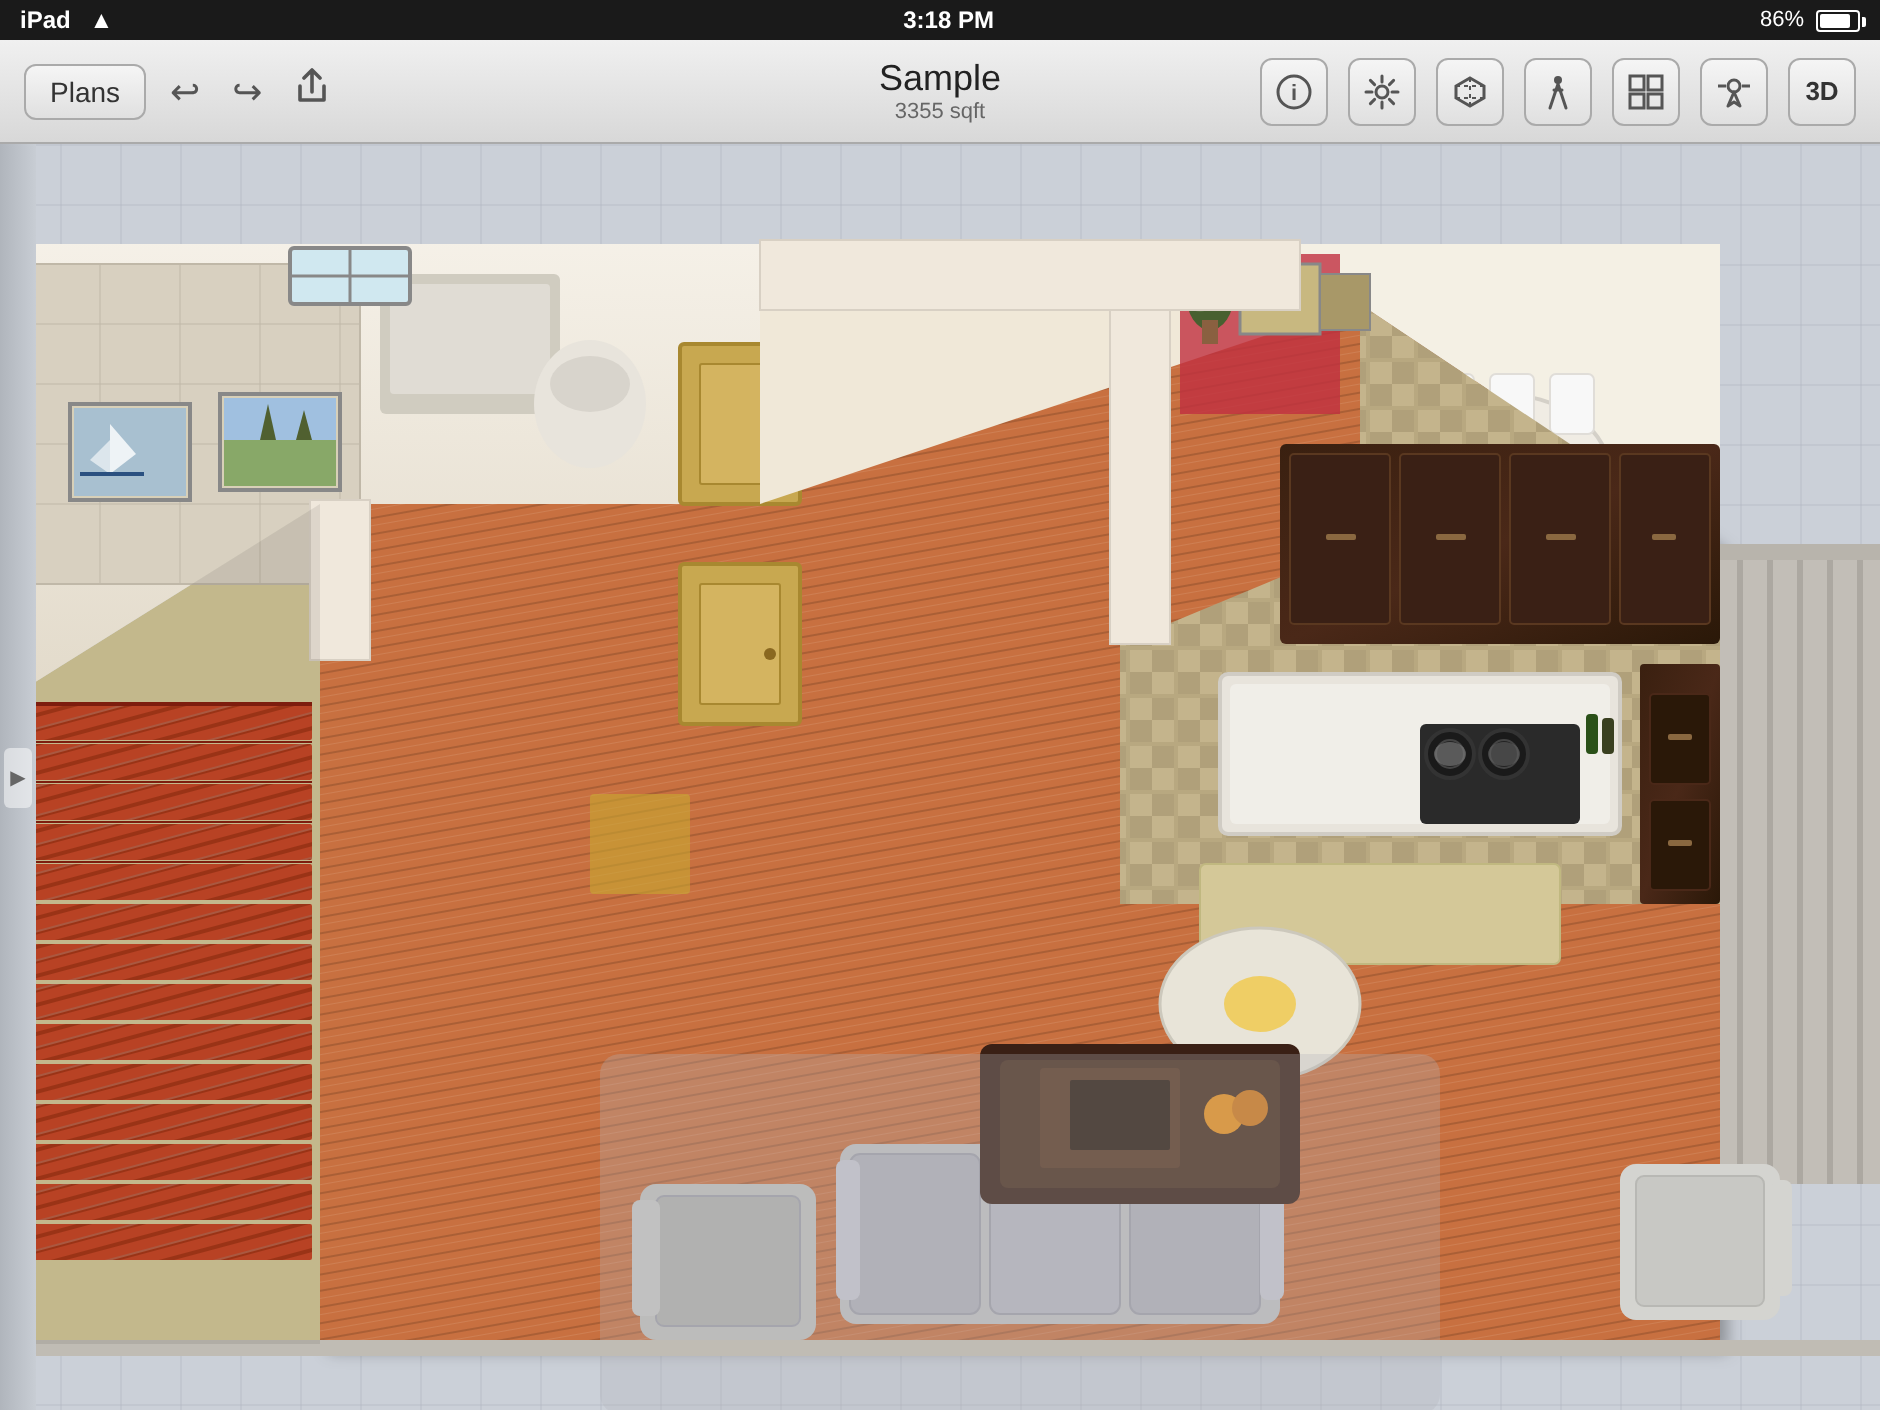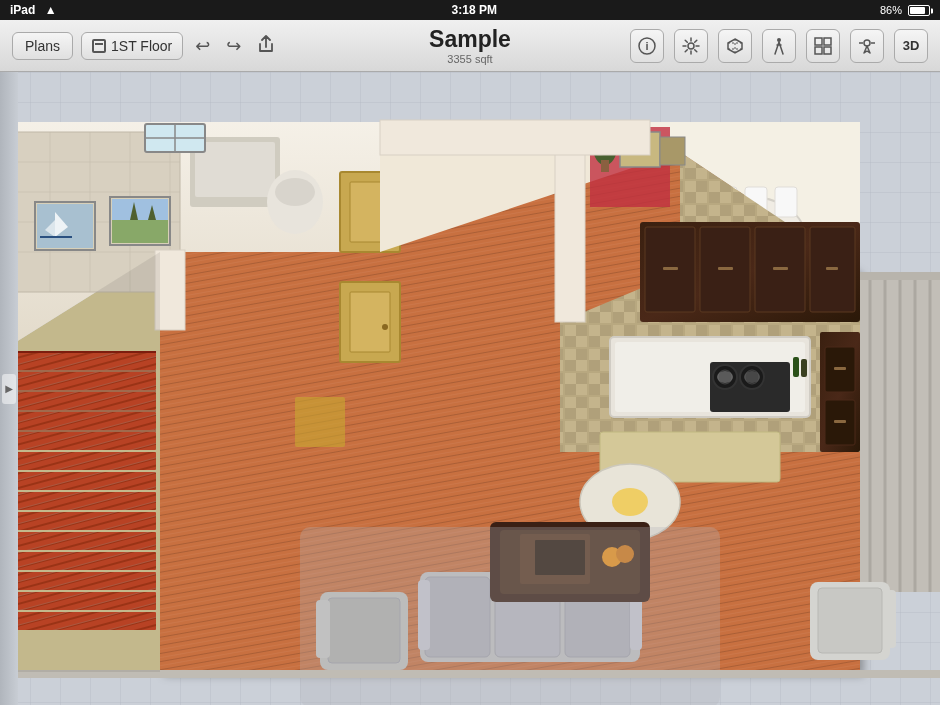--- a/index.html
+++ b/index.html
@@ -149,22 +149,22 @@
     .btn-share {
       background: none;
       border: none;
       font-size: 16px;
       color: #555;
       cursor: pointer;
       padding: 4px;
     }
 
     .app-title {
-      font-size: 23px;
-      font-weight: 700;
+      font-size: 18px;
+      font-weight: 400;
       color: #222;
       line-height: 1.2;
     }
     .app-subtitle {
       font-size: 11px;
       color: #666;
     }
 
     .icon-btn {
       width: 34px;
@@ -246,24 +246,20 @@
     <span>86%</span>
     <span class="battery-icon">
       <span class="battery-fill"></span>
     </span>
   </div>
 </div>
 
 <div id="toolbar">
   <div class="toolbar-left">
     <button class="btn-plans">Plans</button>
-    <button class="btn-floor">
-      <span class="floor-icon"></span>
-      <span>1ST Floor</span>
-    </button>
     <button class="btn-undo">↩</button>
     <button class="btn-redo">↪</button>
     <button class="btn-share">
       <svg width="18" height="18" viewBox="0 0 18 18" fill="none">
         <path d="M9 1 L9 12 M5 5 L9 1 L13 5 M3 9 L3 16 L15 16 L15 9" stroke="#555" stroke-width="1.8" stroke-linecap="round" stroke-linejoin="round"></path>
       </svg>
     </button>
   </div>
 
   <div class="toolbar-center">

